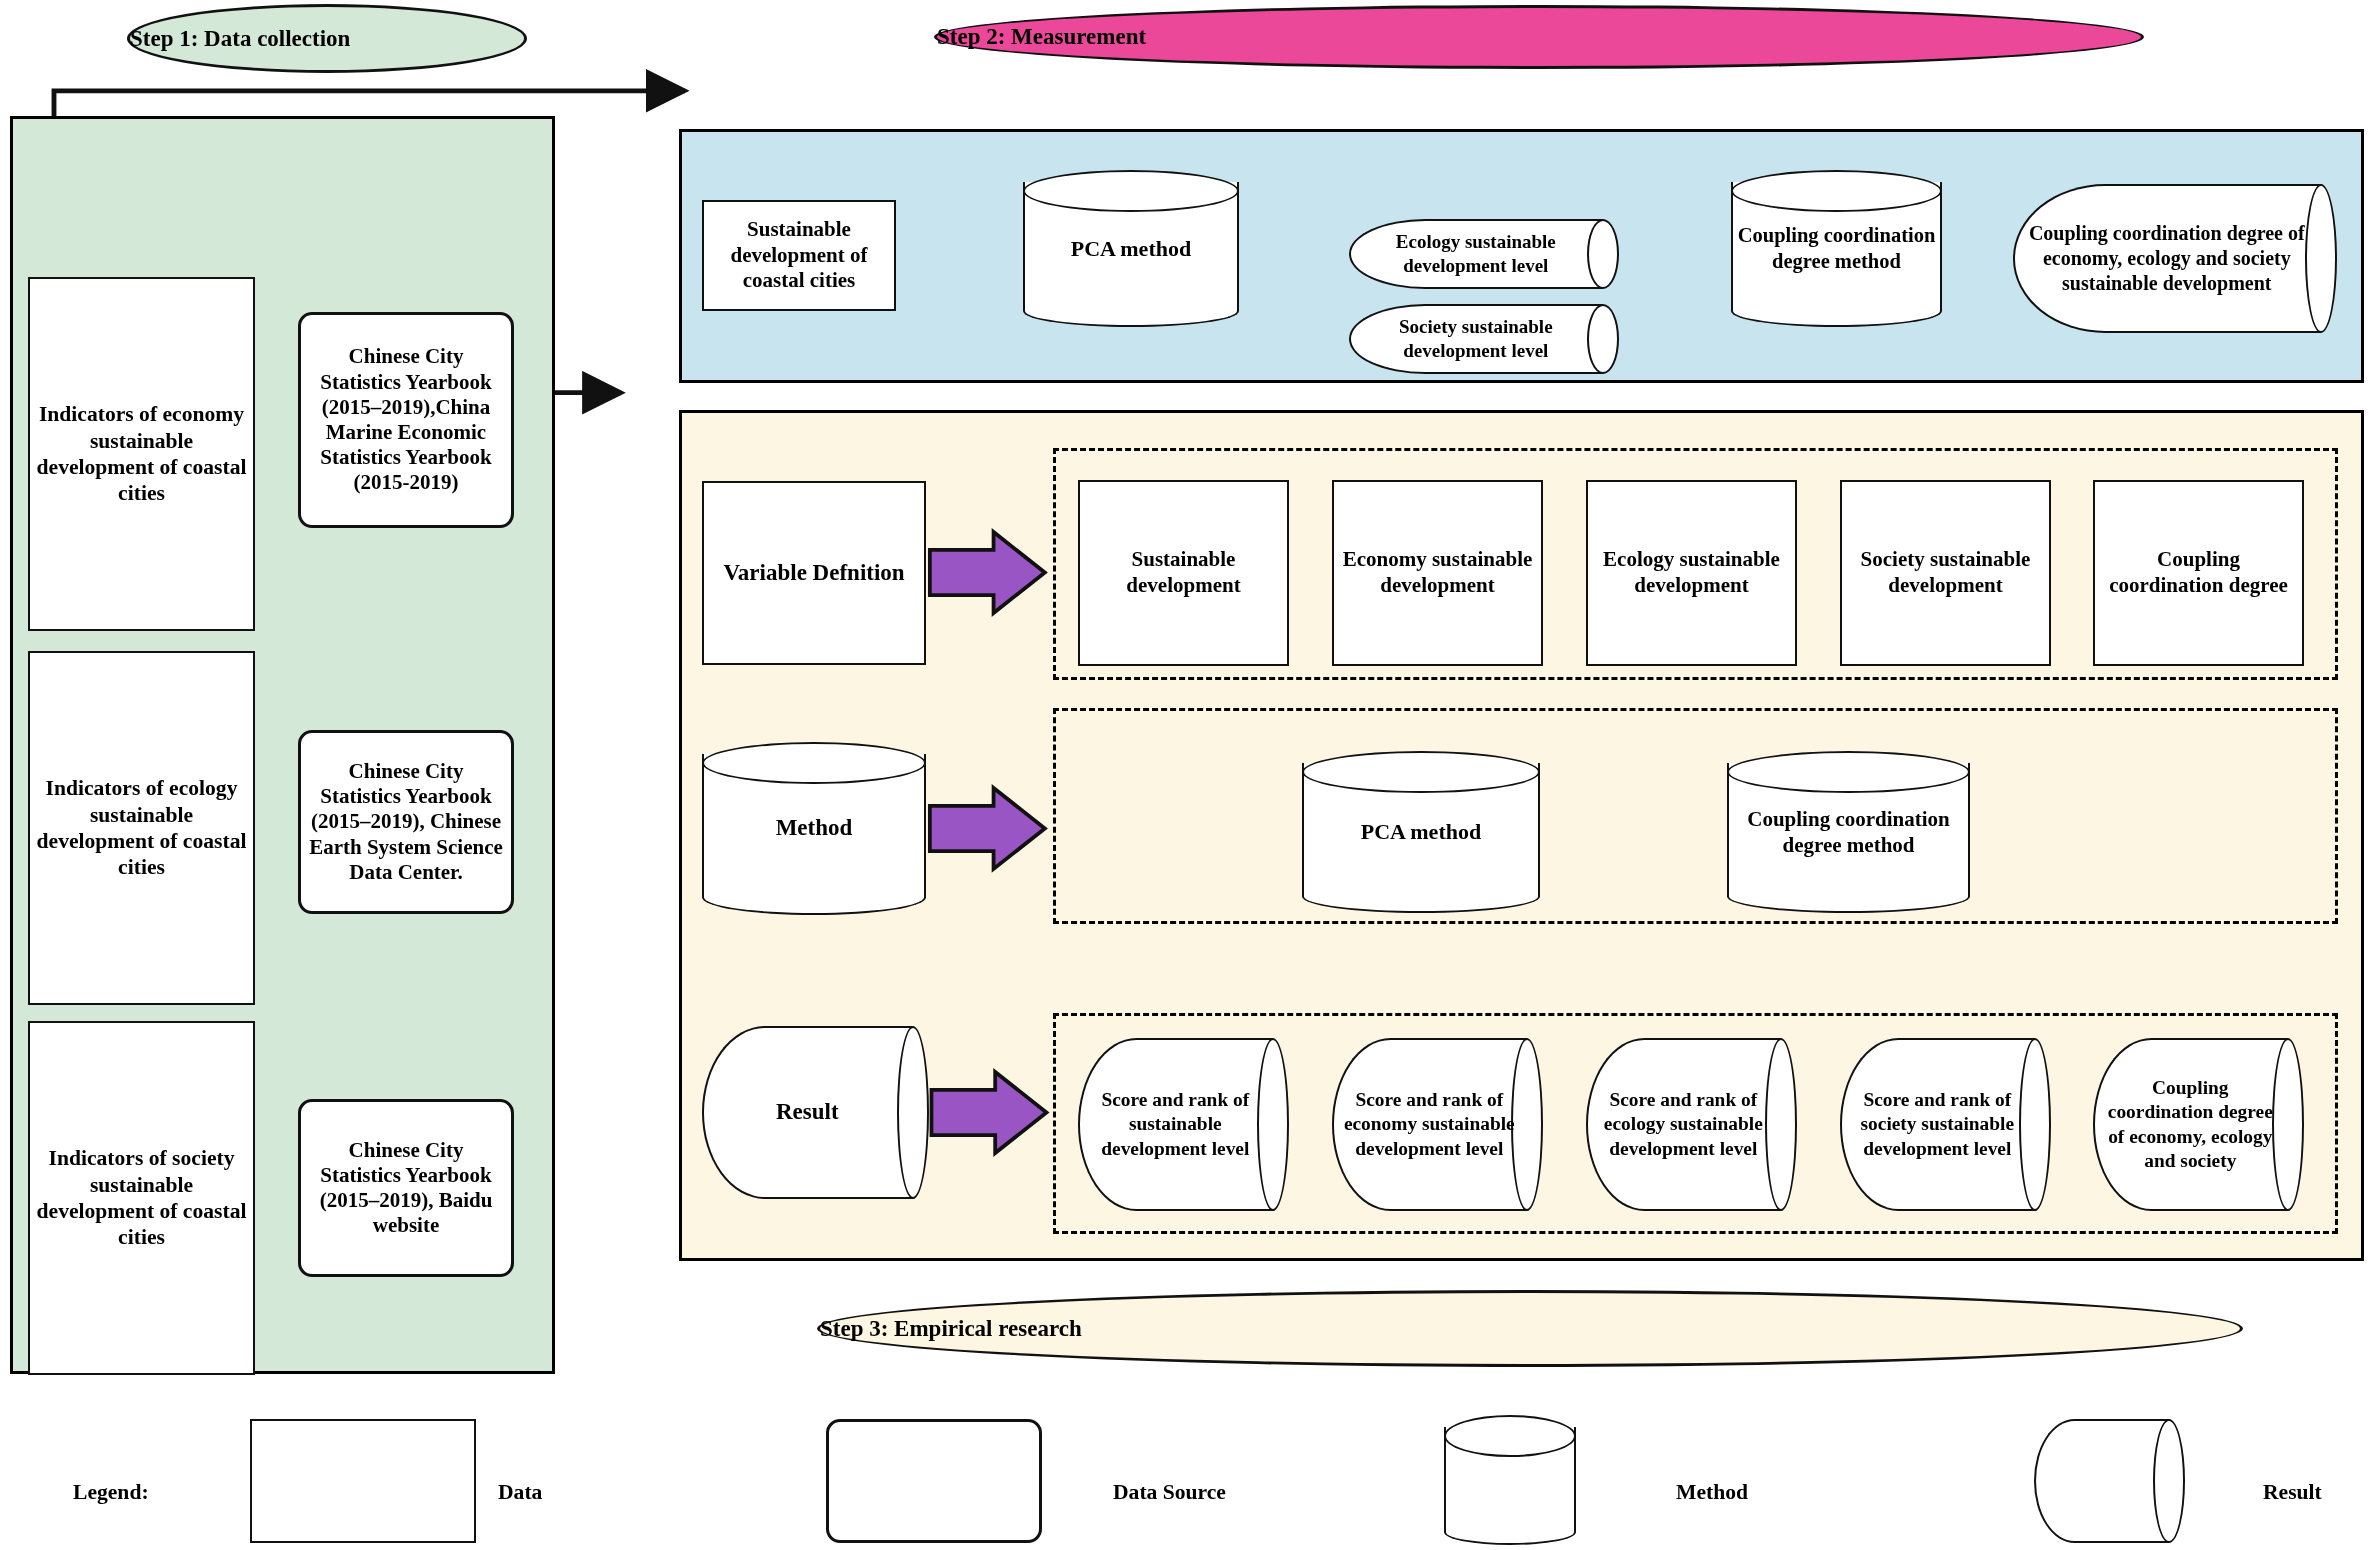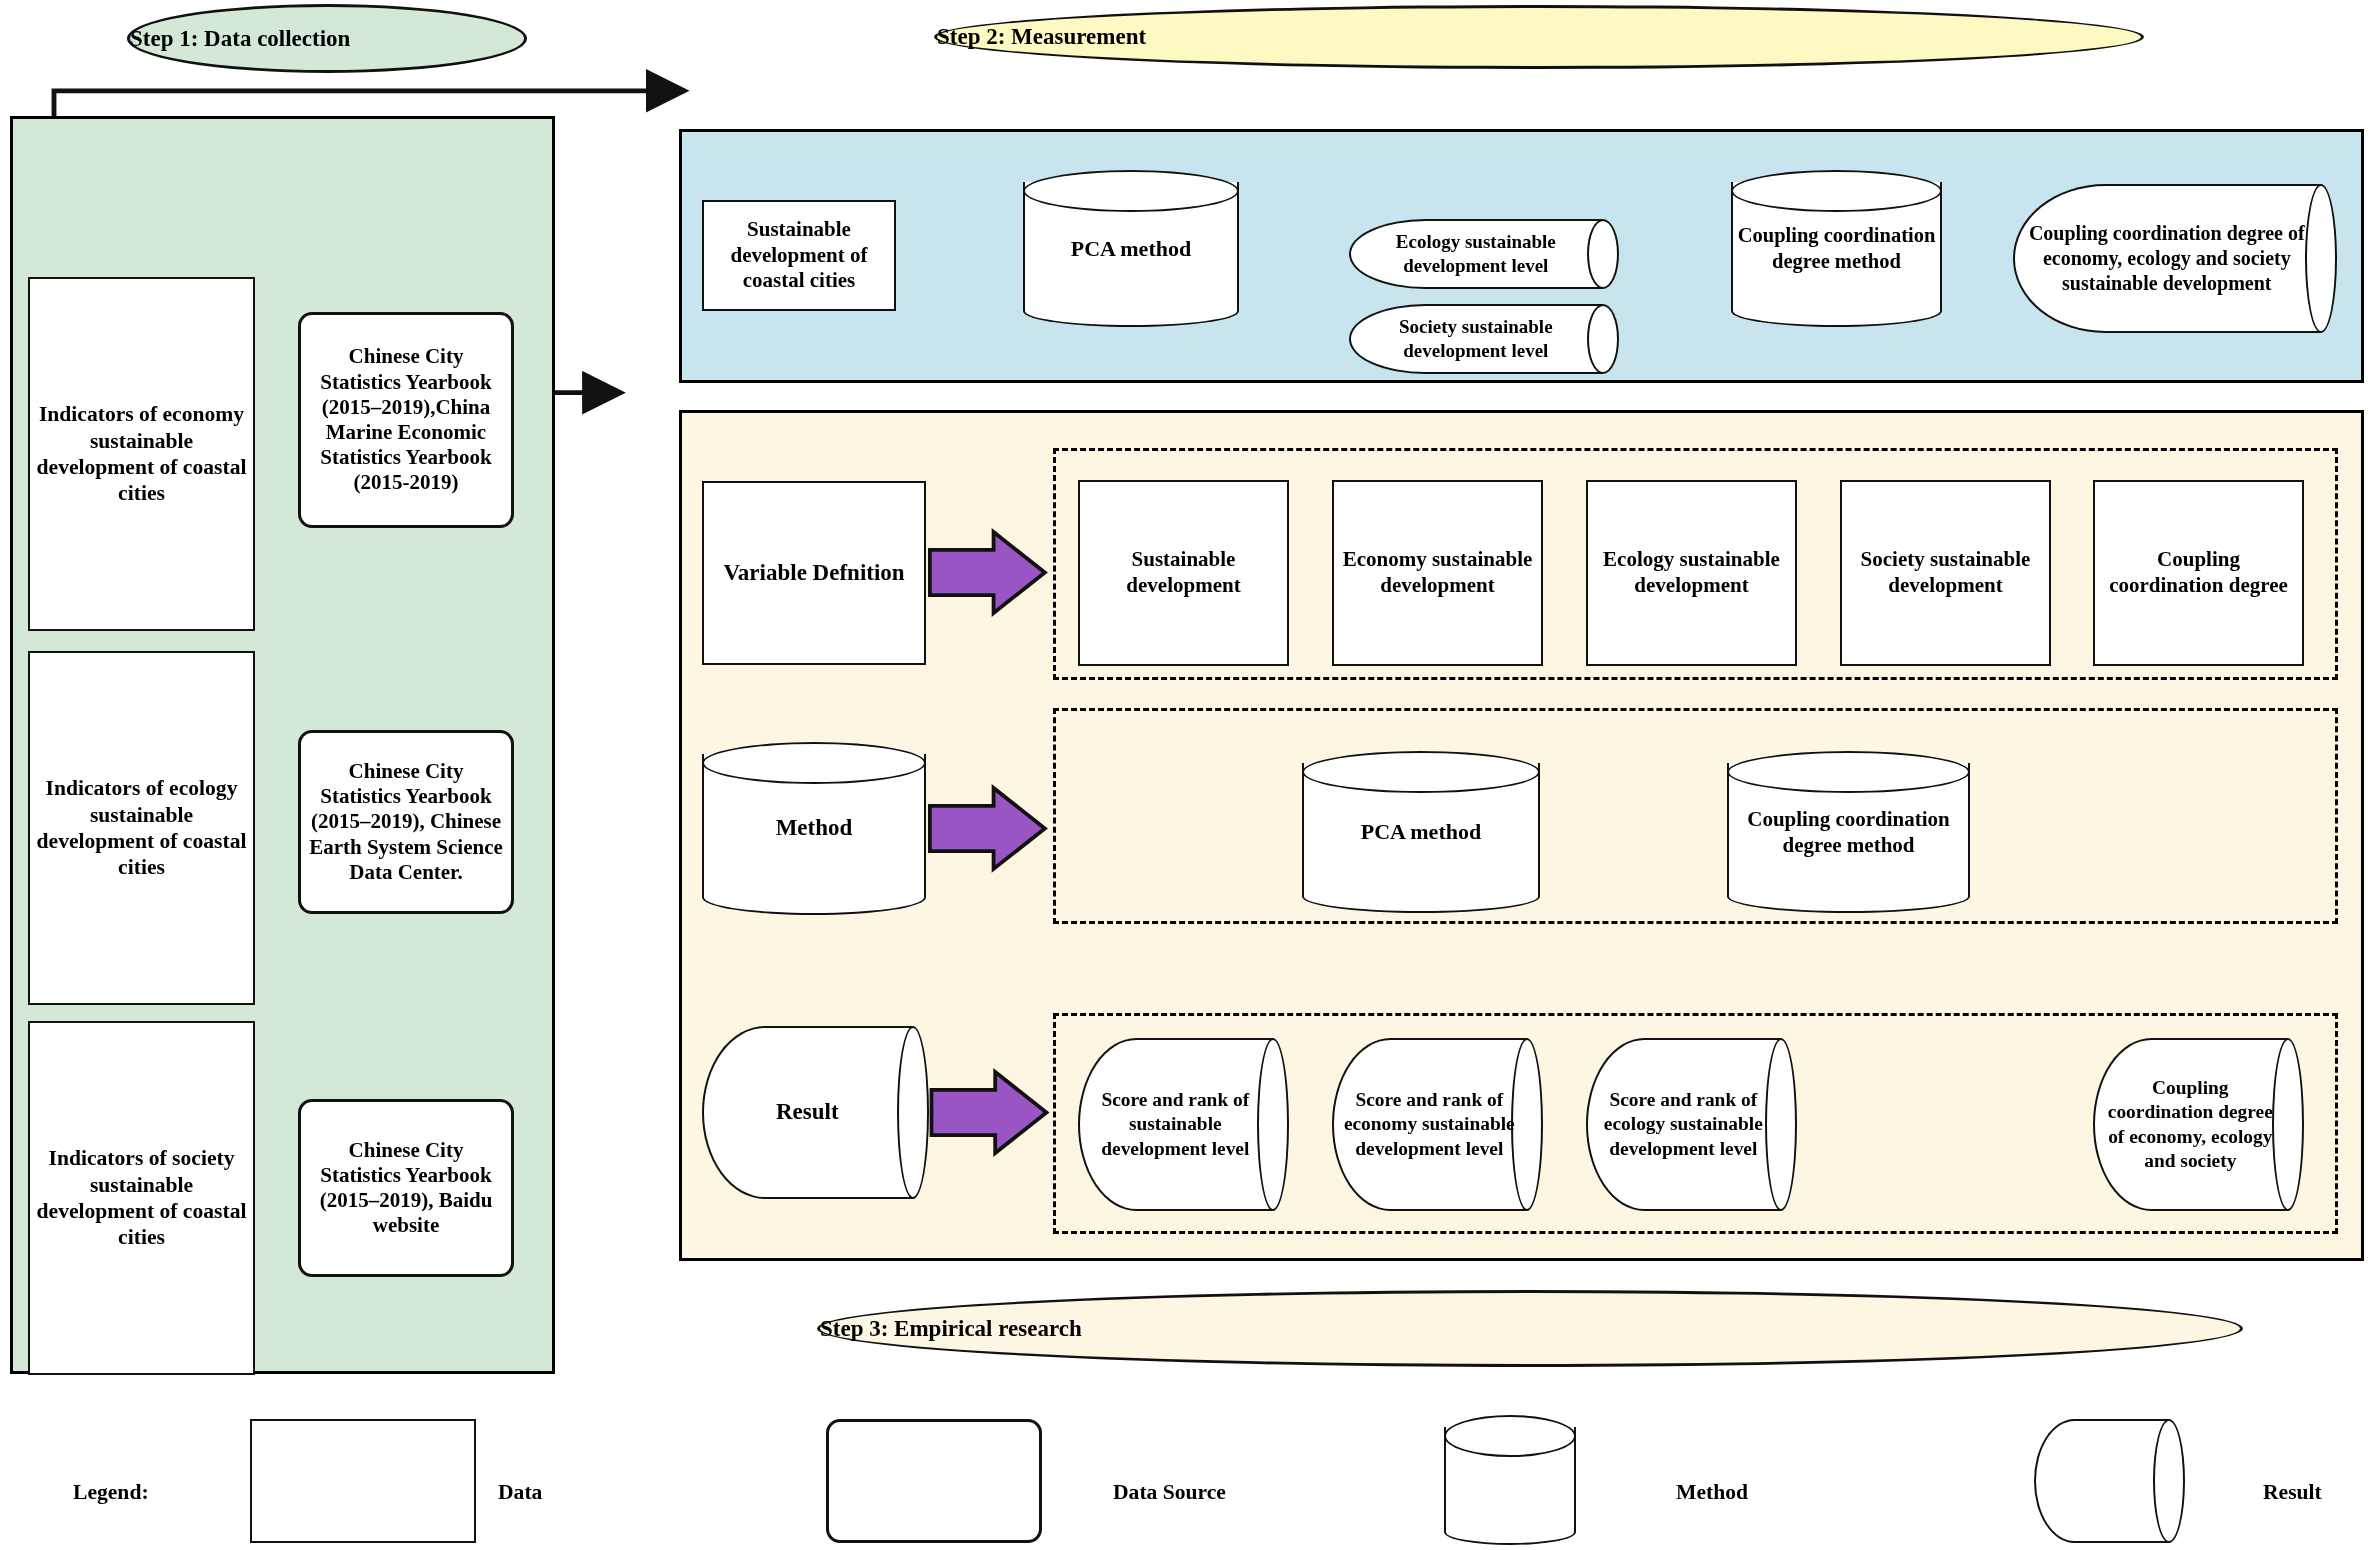--- a/index.html
+++ b/index.html
@@ -143,21 +143,21 @@
   <div class="roundbox" style="left:298px;top:312px;width:216px;height:216px;font-size:21px;">
     <span>Chinese City Statistics Yearbook (2015–2019),China Marine Economic Statistics Yearbook (2015-2019)</span>
   </div>
   <div class="roundbox" style="left:298px;top:730px;width:216px;height:184px;font-size:21px;">
     <span>Chinese City Statistics Yearbook (2015–2019), Chinese Earth System Science Data Center.</span>
   </div>
   <div class="roundbox" style="left:298px;top:1099px;width:216px;height:178px;font-size:21px;">
     <span>Chinese City Statistics Yearbook (2015–2019), Baidu website</span>
   </div>
 
-  <div class="ellipse" style="left:934px;top:5.4px;width:1210px;height:64px;background:#fef9c3;font-size:23px;">
+  <div class="ellipse" style="left:934px;top:5.4px;width:1210px;height:64px;background:#ec4899;font-size:23px;">
     <span>Step 2: Measurement</span>
   </div>
 
   <div class="panel" style="left:679px;top:129px;width:1685px;height:254px;background:#c8e4ef;"></div>
 
   <div class="rectbox" style="left:702px;top:200px;width:194px;height:111px;font-size:21px;">
     <span>Sustainable development of coastal cities</span>
   </div>
 
   <div class="cyl" style="left:1023px;top:170px;width:216px;height:157px;">
@@ -278,20 +278,27 @@
       <span>Score and rank of economy sustainable development level</span>
     </div>
   </div>
   <div class="hcyl" style="left:1586px;top:1038px;width:211px;height:173px;">
     <div class="body"></div>
     <div class="cap"></div>
     <div class="lbl" style="font-size:19.4px;">
       <span>Score and rank of ecology sustainable development level</span>
     </div>
   </div>
+  <div class="hcyl" style="left:1840px;top:1038px;width:211px;height:173px;">
+    <div class="body"></div>
+    <div class="cap"></div>
+    <div class="lbl" style="font-size:19.4px;">
+      <span>Score and rank of society sustainable development level</span>
+    </div>
+  </div>
   <div class="hcyl" style="left:2093px;top:1038px;width:211px;height:173px;">
     <div class="body"></div>
     <div class="cap"></div>
     <div class="lbl" style="font-size:19.4px;">
       <span>Coupling coordination degree of economy, ecology and society</span>
     </div>
   </div>
 
   <div class="ellipse" style="left:817px;top:1290px;width:1426px;height:77px;background:#fcf6e3;font-size:23px;">
     <span>Step 3: Empirical research</span>

